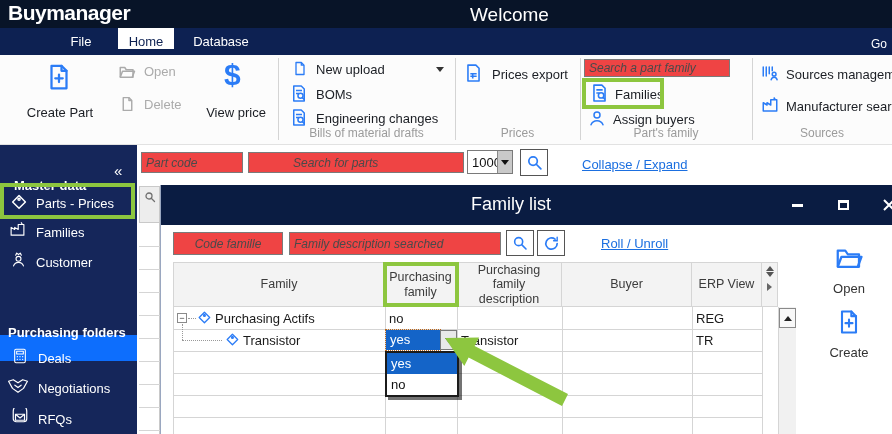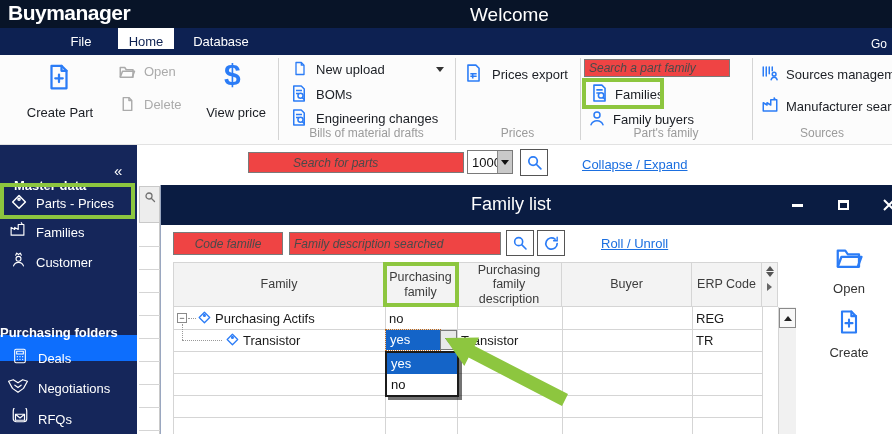--- a/index.html
+++ b/index.html
@@ -172,21 +172,21 @@
           <path d="M16.5 17.5L19 20"></path>
         </svg>
     </div>
     <div class="ritem abs" style="left:615px;top:32px;">Families</div>
     <div class="abs" style="left:588px;top:54px;">
       <svg width="18" height="18" viewBox="0 0 24 24" fill="none" stroke="#2B7CF6" stroke-width="2" stroke-linecap="round">
           <circle cx="12" cy="8" r="4"></circle>
           <path d="M4 21c1.5-4 5-5.5 8-5.5s6.5 1.5 8 5.5"></path>
         </svg>
     </div>
-    <div class="ritem abs" style="left:613px;top:57px;">Family buyers</div>
+    <div class="ritem abs" style="left:613px;top:57px;">Assign buyers</div>
     <div class="grp-label abs" style="left:580px;width:172px;">Part's family</div>
 
     <div class="abs" style="left:760px;top:9px;">
       <svg width="20" height="18" viewBox="0 0 24 24" fill="none" stroke="#2B7CF6" stroke-width="2" stroke-linecap="round">
           <path d="M3 4v12M7 4v12M11 4v9M15 4v5"></path>
           <circle cx="17.5" cy="13.5" r="2.5"></circle>
           <path d="M13.5 21c.7-2.3 2.4-3.4 4-3.4s3.3 1.1 4 3.4"></path>
         </svg>
     </div>
     <div class="ritem abs" style="left:786px;top:12px;">Sources management</div>
@@ -220,21 +220,21 @@
     <div class="side-item abs" style="left:36px;top:80px;">Families</div>
     <div class="abs" style="left:10px;top:105px;">
       <svg width="17" height="19" viewBox="0 0 24 24" fill="none" stroke="#fff" stroke-width="1.6" stroke-linecap="round" stroke-linejoin="round">
           <path d="M8 6l1.5-3L12 5l2.5-2L16 6"></path>
           <circle cx="12" cy="11" r="3.5"></circle>
           <path d="M5 21c1.3-3.5 4-5 7-5s5.7 1.5 7 5"></path>
         </svg>
     </div>
     <div class="side-item abs" style="left:36px;top:110px;">Customer</div>
 
-    <div class="side-head abs" style="left:0;top:180px;">Purchasing folders</div>
+    <div class="side-head abs" style="left:8px;top:180px;">Purchasing folders</div>
     <div class="abs" style="left:12px;top:202px;">
       <svg width="16" height="18" viewBox="0 0 24 24" fill="none" stroke="#fff" stroke-width="1.6" stroke-linejoin="round">
           <rect x="4" y="2" width="16" height="20" rx="2"></rect>
           <path d="M7 5h10v4H7z"></path>
           <path d="M8 13h0M12 13h0M16 13h0M8 17h0M12 17h0M16 17h0" stroke-linecap="round" stroke-width="2"></path>
         </svg>
     </div>
     <div class="side-item abs" style="left:38px;top:206px;">Deals</div>
     <div class="abs" style="left:7px;top:233px;">
       <svg width="22" height="16" viewBox="0 0 28 20" fill="none" stroke="#fff" stroke-width="1.5" stroke-linecap="round" stroke-linejoin="round">
@@ -248,20 +248,21 @@
           <path d="M3 4a9 9 0 0 1 18 0v10a4 4 0 0 1-4 4H7a4 4 0 0 1-4-4z"></path>
           <path d="M6 8h12v8H6z"></path>
           <path d="M6 8l6 5 6-5"></path>
         </svg>
     </div>
     <div class="side-item abs" style="left:38px;top:267px;">RFQs</div>
   </div>
 
   <div id="main-bg" class="abs"></div>
 
+  <input class="tbox abs" style="left: 141px; top: 152px; width: 102px; height: 21px;" placeholder="Part code">
   <input class="tbox abs" style="left: 248px; top: 152px; width: 216px; height: 21px; padding-left: 44px;" placeholder="Search for parts">
   <div class="abs" style="left:467px;top:150px;width:46px;height:24px;border:1px solid #7a7a7a;background:#fff;">
     <span class="abs" style="left:4px;top:4px;font-size:13px;color:#111;">1000</span>
     <span class="abs" style="right:0;top:0;width:15px;height:22px;background:#C9C9C9;border-left:1px solid #8a8a8a;display:flex;align-items:center;justify-content:center;">
         <span class="caret-down" style="border-top-color:#111;"></span>
       </span>
   </div>
   <div class="sqbtn abs" style="left:520px;top:149px;width:28px;height:27px;">
     <svg width="17" height="17" viewBox="0 0 24 24" fill="none" stroke="#2B7CF6" stroke-width="2.4" stroke-linecap="round">
         <circle cx="10" cy="10" r="6"></circle>
@@ -316,21 +317,21 @@
           <path d="M20 12a8 8 0 1 1-3-6.2"></path>
           <path d="M20 3v5h-5" stroke-width="2"></path>
         </svg>
     </div>
     <div class="link abs" style="left:440px;top:51px;">Roll / Unroll</div>
 
     <div class="th abs" style="left:12px;top:77px;width:212px;height:45px;border-left:1px solid #D5D5D5;border-top:1px solid #D5D5D5;">Family</div>
     <div class="th abs" style="left:224px;top:77px;width:72px;height:45px;border-top:1px solid #D5D5D5;padding:0 4px;">Purchasing family</div>
     <div class="th abs" style="left:296px;top:77px;width:105px;height:45px;border-top:1px solid #D5D5D5;padding:0 4px;">Purchasing family description</div>
     <div class="th abs" style="left:401px;top:77px;width:130px;height:45px;border-top:1px solid #D5D5D5;">Buyer</div>
-    <div class="th abs" style="left:531px;top:77px;width:70px;height:45px;border-top:1px solid #D5D5D5;">ERP Code</div>
+    <div class="th abs" style="left:531px;top:77px;width:70px;height:45px;border-top:1px solid #D5D5D5;">ERP View</div>
     <div class="th abs" style="left:601px;top:77px;width:16px;height:45px;border-top:1px solid #D5D5D5;flex-direction:column;justify-content:flex-start;padding-top:3px;gap:6px;">
       <span style="display:flex;flex-direction:column;gap:1px;align-items:center;">
         <span class="tri-up" style="border-bottom-color:#555;"></span>
         <span class="caret-down" style="border-top-color:#555;"></span>
       </span>
       <span class="tri-right"></span>
     </div>
 
     <div class="vline abs" style="left:12px;top:122px;height:127px;"></div>
     <div class="vline abs" style="left:224px;top:122px;height:127px;"></div>

